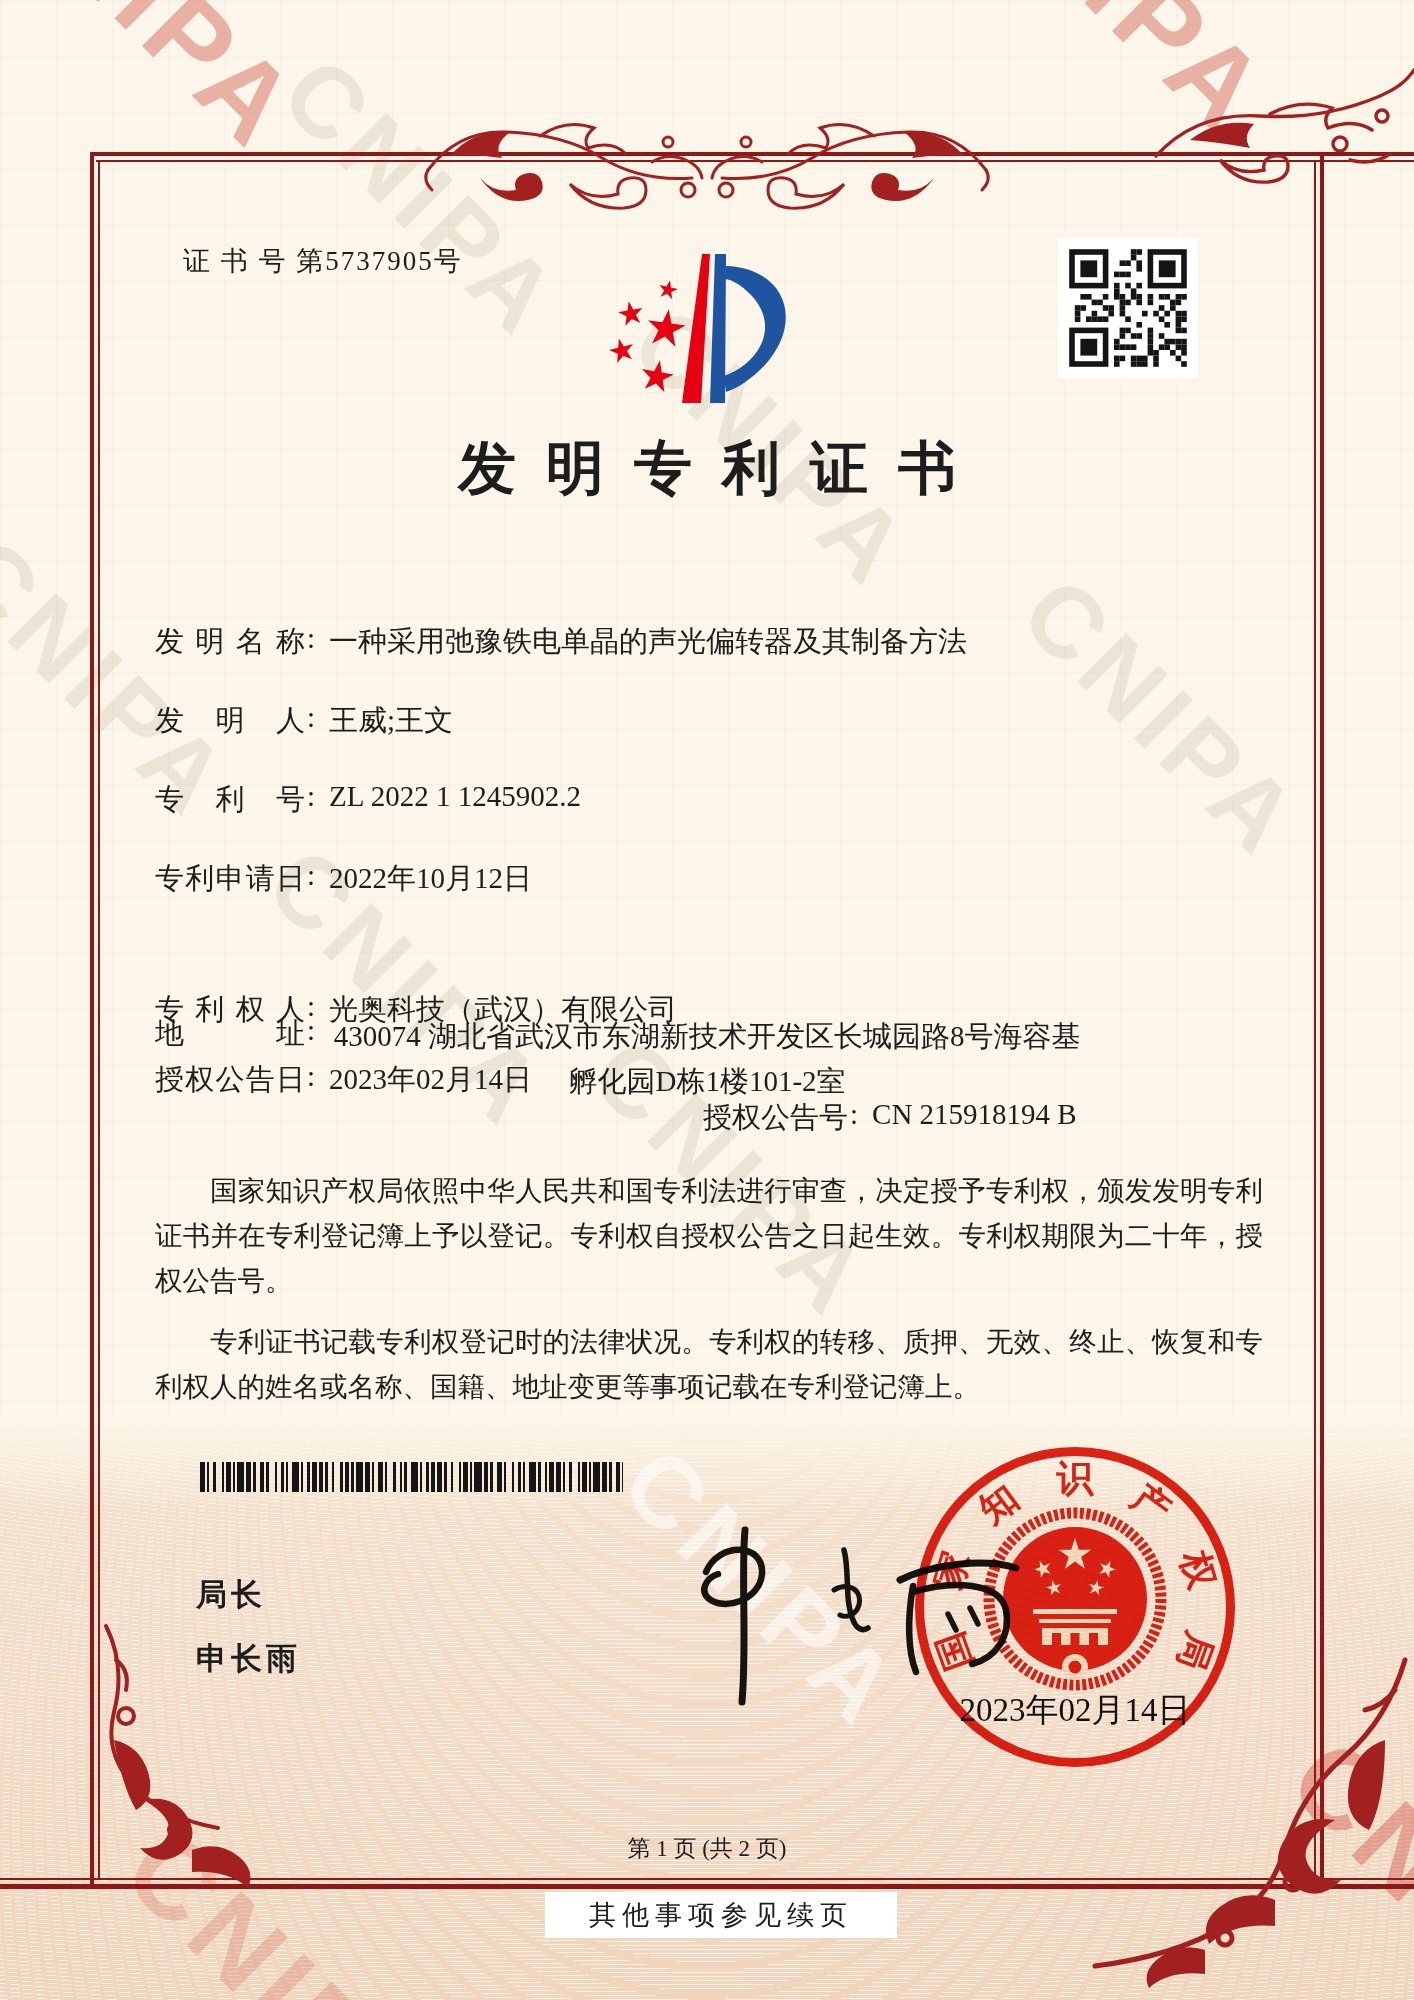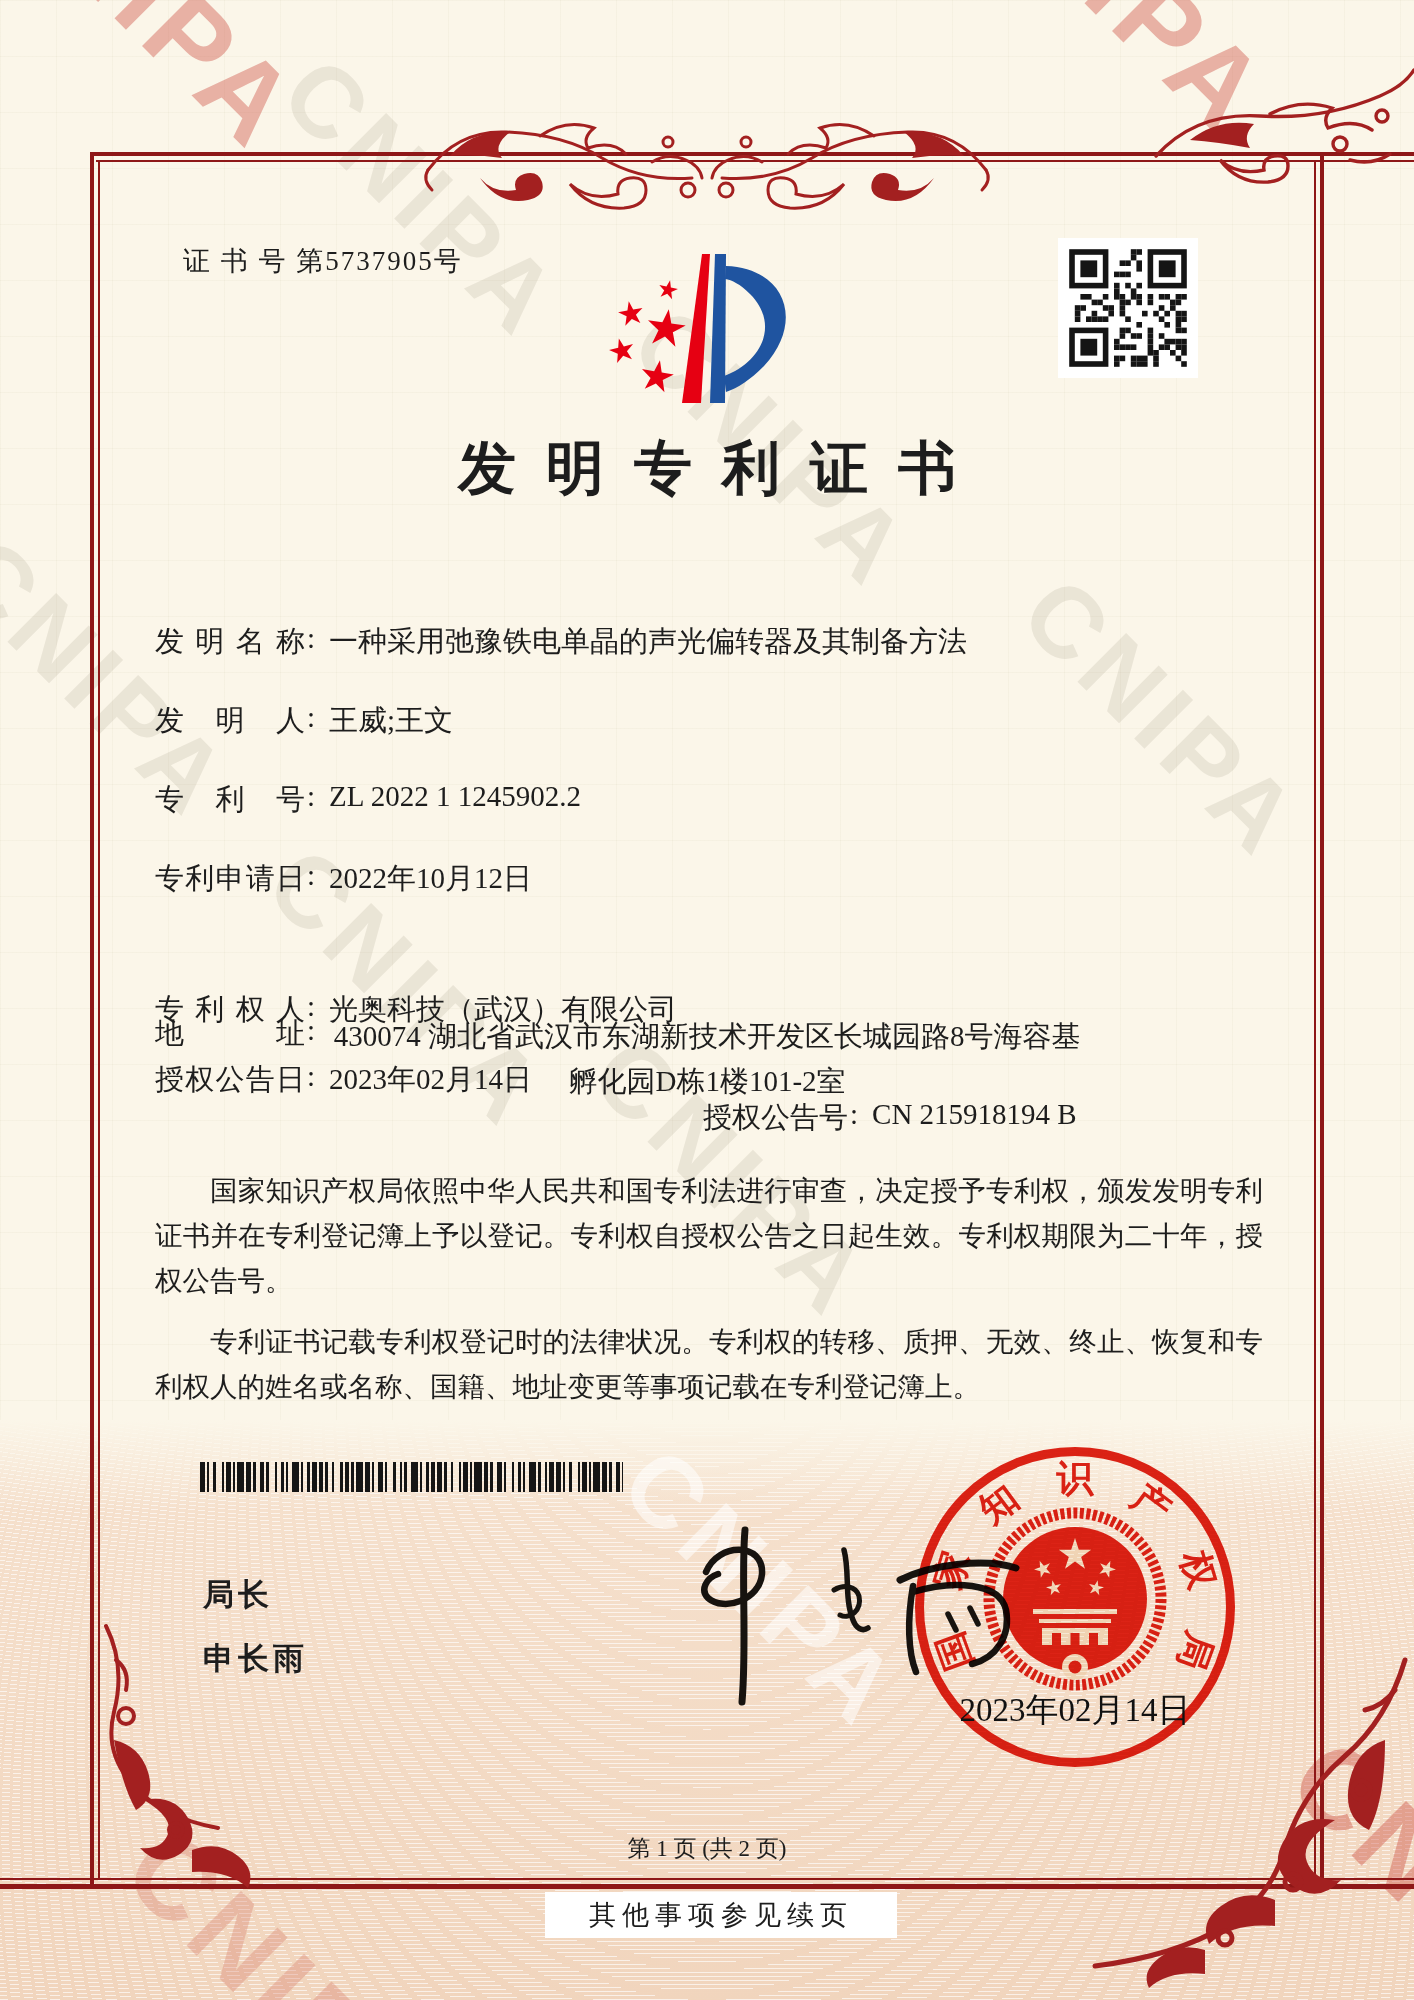--- a/index.html
+++ b/index.html
@@ -51,21 +51,21 @@
   .fvalue{display:inline-block;vertical-align:top;text-align:center;}
   .fvalue.wrap{white-space:normal;width:756px;line-height:1.55;}
   
   .legal{position:absolute;left:155px;width:1108px;font-size:27.5px;line-height:1.64;
     text-align:justify;}
   .legal p{margin:0 0 16px 0;text-indent:2em;}
   
   .barcode{position:absolute;left:200px;top:1462px;width:424px;height:30px;display:flex;}
   .barcode div{height:100%;}
   
-  .director{position:absolute;left:203px;font-size:31px;font-weight:bold;
+  .director{position:absolute;left:196px;font-size:31px;font-weight:bold;
     font-family:Liberation Mono, monospace;letter-spacing:4px;}
   .sig-svg{position:absolute;left:648px;top:1516px;}
   
   .seal{position:absolute;left:915px;top:1447px;width:320px;height:320px;
     mix-blend-mode:multiply;}
   .seal-ring{position:absolute;left:0;top:0;width:302px;height:302px;border:9px solid #e02417;
     border-radius:50%;}
   .seal-char{position:absolute;left:0;top:0;width:40px;height:40px;margin-left:-20px;margin-top:-20px;
     font-size:37px;font-weight:bold;color:#e02417;text-align:center;line-height:40px;}
   .seal-date{position:absolute;left:0;top:1688px;width:1414px;text-align:center;

